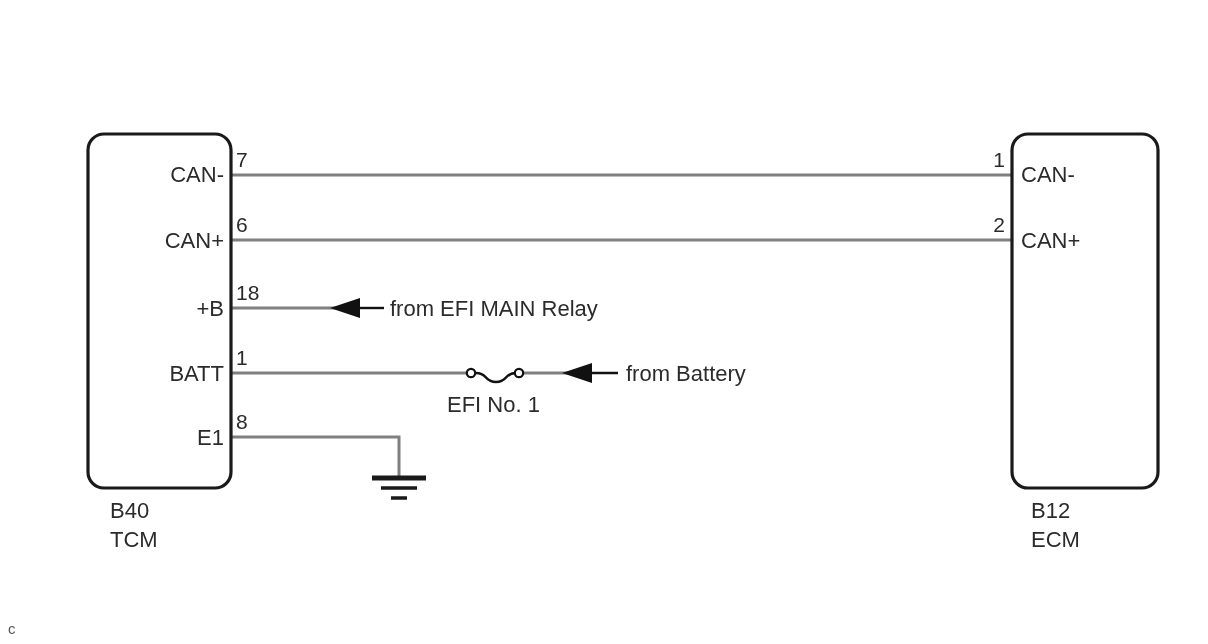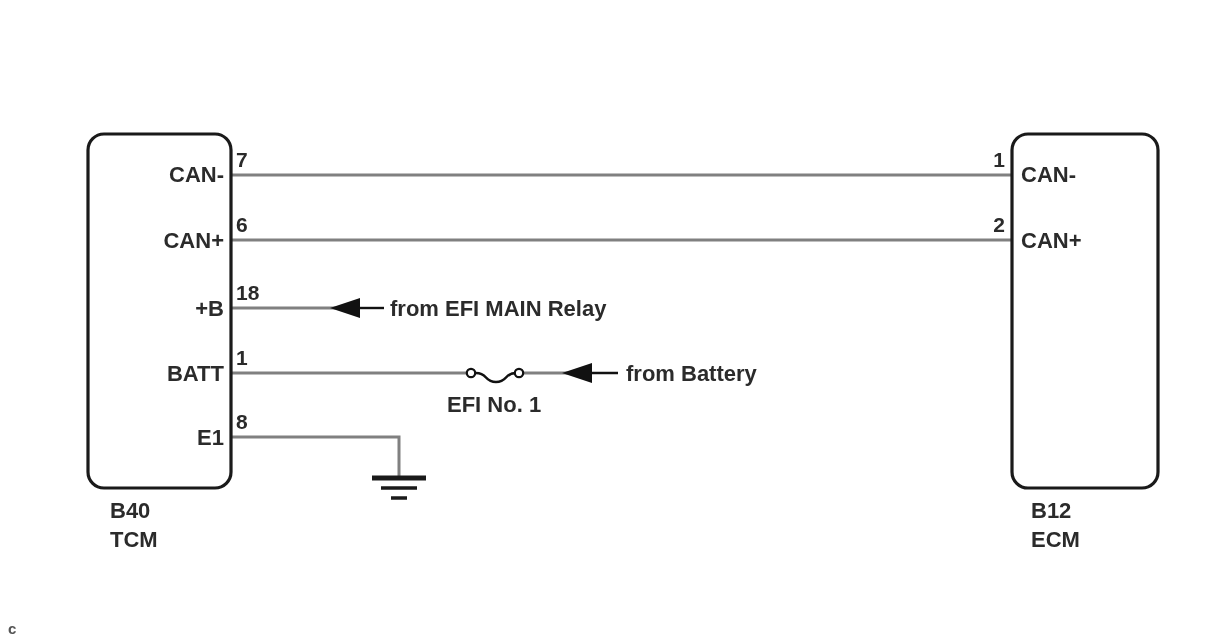--- a/index.html
+++ b/index.html
@@ -10,21 +10,20 @@
   body {
     font-family: "Liberation Sans", sans-serif;
     color: #1a1a1a;
   }
   #canvas {
     position: relative;
     width: 1208px;
     height: 644px;
     background: #ffffff;
     overflow: hidden;
-    font-weight: bold;
   }
   svg#diagram {
     position: absolute;
     left: 0;
     top: 0;
     width: 1208px;
     height: 644px;
     display: block;
   }
   .conn-box {

